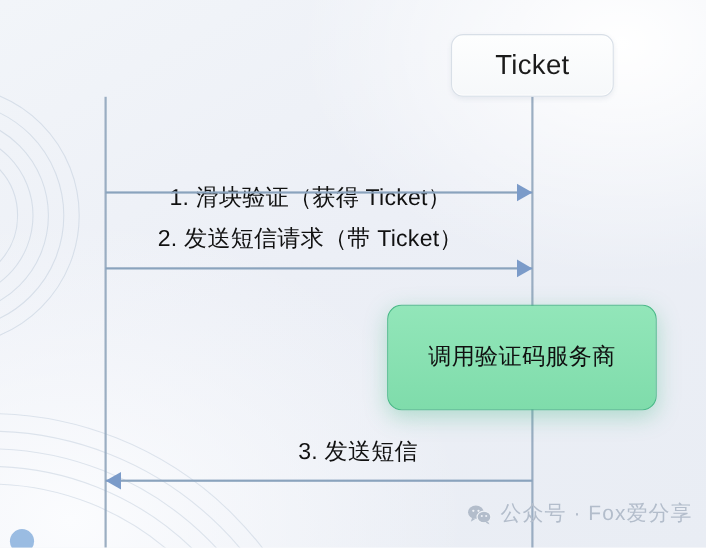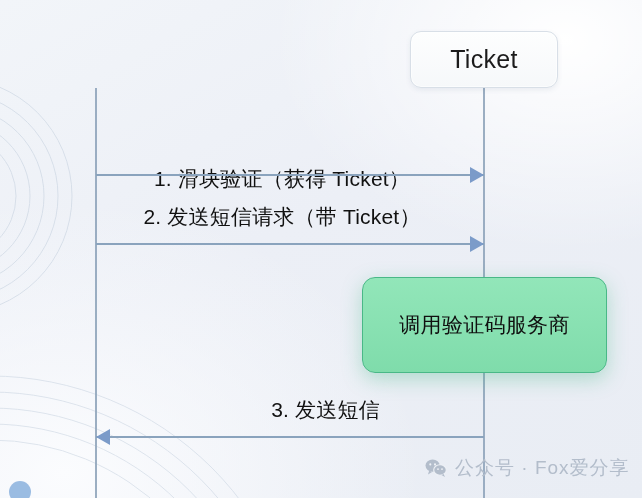--- a/index.html
+++ b/index.html
@@ -90,21 +90,21 @@
   #msg2-head  { left: 470px; top: 236px; }
   #msg2-label { left: 96px; top: 203px; width: 372px; }
   
   #msg3-line  { left: 96px; top: 436px; width: 388px; }
   #msg3-head  { left: 96px; top: 429px; }
   #msg3-label { left: 96px; top: 396px; width: 459px; }
 
   
   #note-box {
     position: absolute;
-    left: 362px; top: 277px;
+    left: 352px; top: 277px;
     width: 245px; height: 96px;
     box-sizing: border-box;
     background: linear-gradient(180deg, #92e6b9 0%, #7fdcab 100%);
     border: 1px solid #49b887;
     border-radius: 13px;
     box-shadow: 0 6px 20px rgba(62,180,128,0.35);
     display: flex;
     flex-direction: column;
     align-items: center;
     justify-content: center;

